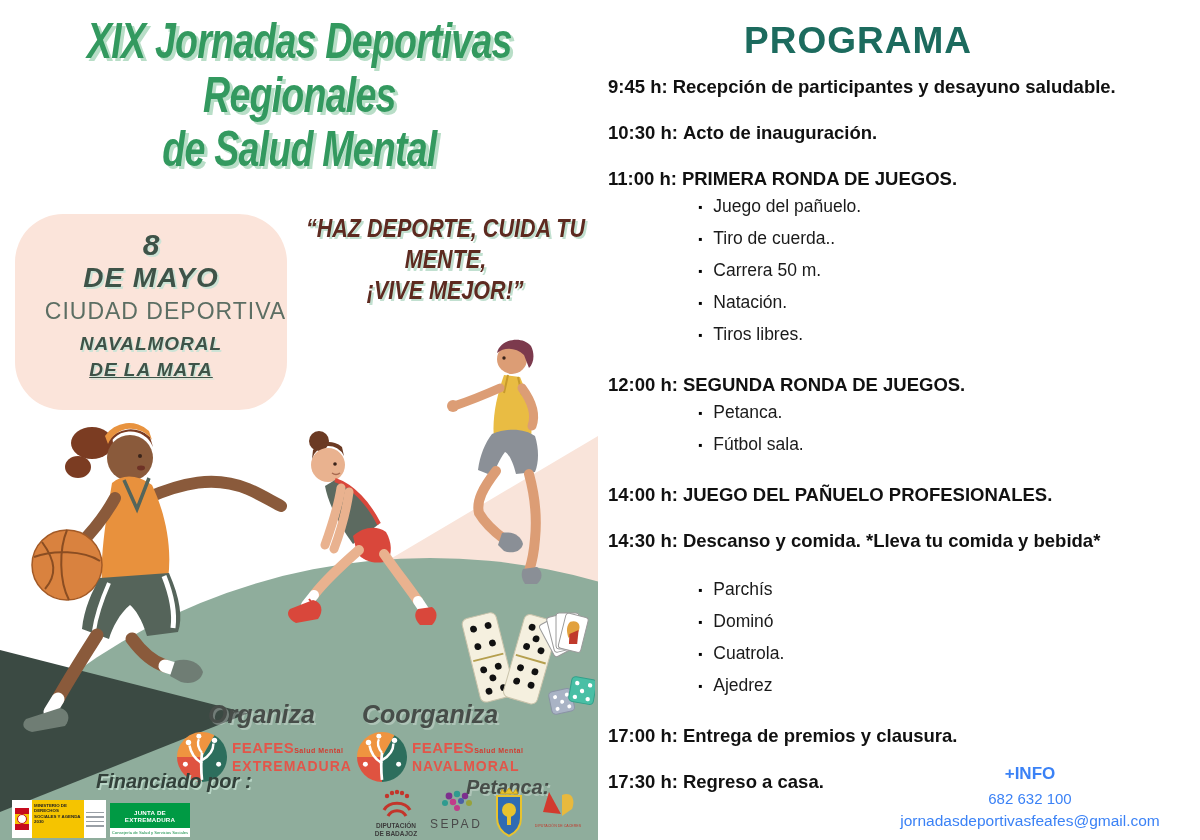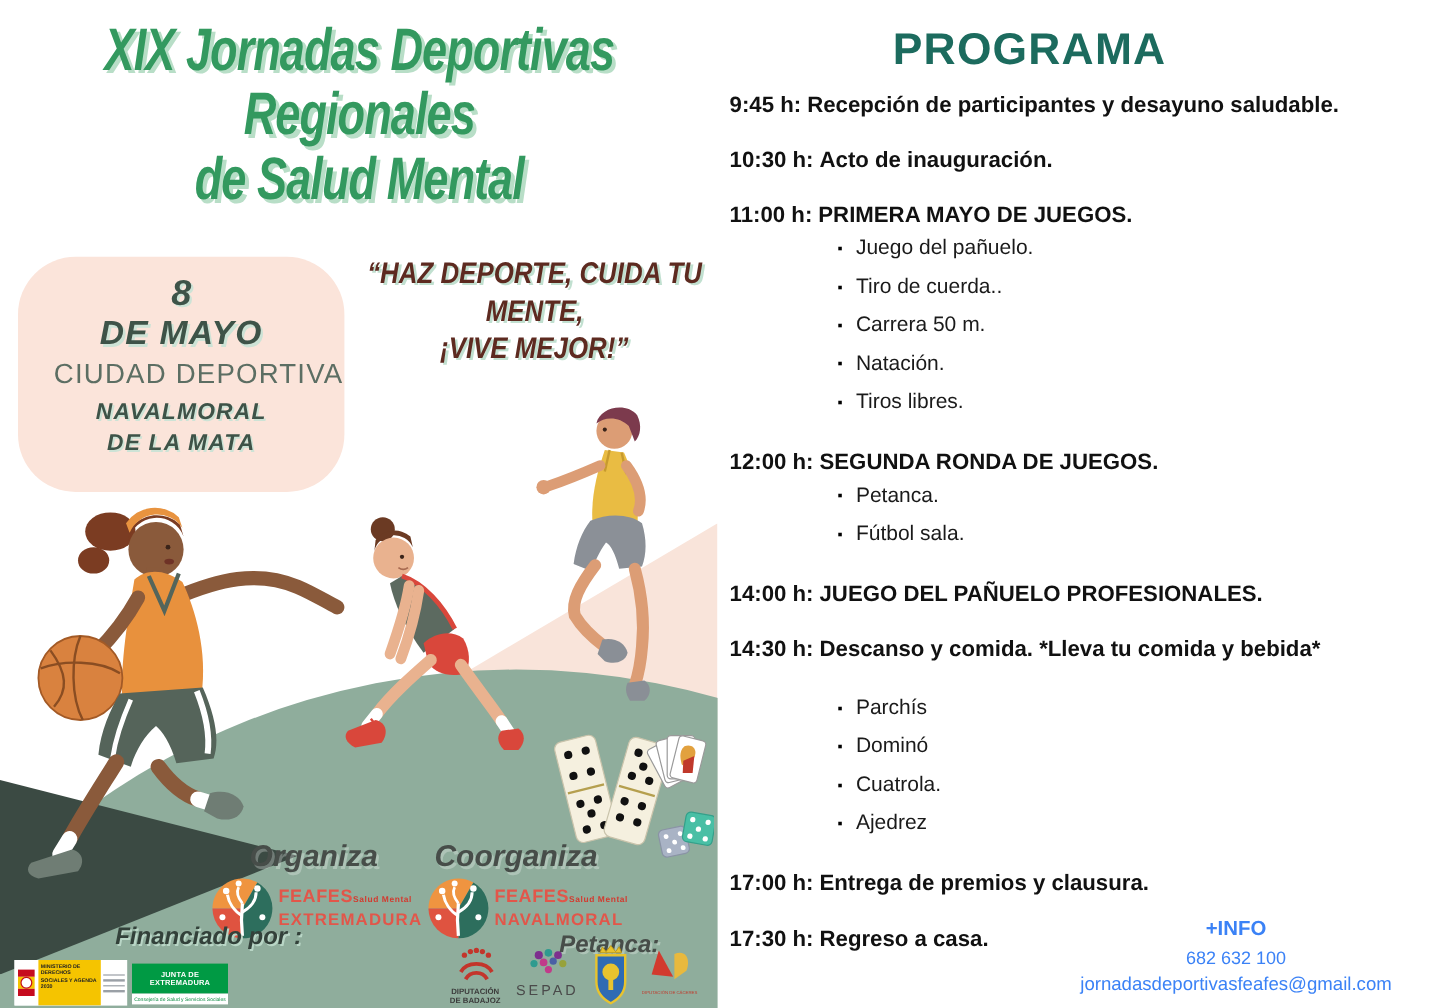--- a/index.html
+++ b/index.html
@@ -21,21 +21,21 @@
          font-size:47px;line-height:54px;letter-spacing:-1px;color:#33995f;
          text-shadow:4px 3px 0 #b8dec7;z-index:4;}
   .condensed{display:inline-block;transform:scale(0.8,1.06);transform-origin:center;}
   
   #badge{left:15px;top:214px;width:272px;height:196px;background:#fbe4da;border-radius:48px;
          text-align:center;z-index:4;color:#3e5348;}
   #badge .day{font-size:30px;font-weight:bold;font-style:italic;margin-top:14px;text-shadow:2px 2px 0 #cde3d6;}
   #badge .month{font-size:28px;font-weight:bold;font-style:italic;letter-spacing:1px;text-shadow:2px 2px 0 #cde3d6;}
   #badge .venue{font-size:23px;font-weight:400;color:#5c6e63;letter-spacing:1px;margin-top:4px;padding-left:29px;}
   #badge .city{font-size:19px;font-weight:bold;font-style:italic;margin-top:8px;letter-spacing:1px;text-shadow:1.5px 1.5px 0 #cde3d6;}
-  #badge .city2{font-size:19px;font-weight:bold;font-style:italic;margin-top:4px;letter-spacing:1px;text-shadow:1.5px 1.5px 0 #cde3d6;}
+  #badge .city2{font-size:19px;font-weight:bold;font-style:italic;margin-top:4px;letter-spacing:1px;text-shadow:1.5px 1.5px 0 #cde3d6;text-decoration:underline;}
   
   #slogan{left:278px;top:213px;width:335px;text-align:center;font-size:24.5px;line-height:31px;
           font-weight:bold;font-style:italic;color:#5d2a20;text-shadow:2.5px 2px 0 #c1e0d0;z-index:4;}
   
   .org-label{font-size:25px;font-weight:bold;font-style:italic;color:#474d49;
              text-shadow:2px 2px 0 rgba(255,255,255,0.28);}
   #organiza-label{left:208px;top:700px;}
   #coorganiza-label{left:362px;top:700px;}
   #colabora-label{left:466px;top:776px;font-size:20px;}
   #financiado-label{left:96px;top:770px;font-size:20px;font-weight:bold;font-style:italic;
@@ -375,21 +375,21 @@
           <div class="p-line">
             <span class="p-time">10:30 h:</span><span class="p-text">Acto de inauguración.</span>
           </div>
           <div class="p-sub">
             
           </div>
         </div>
 
         <div class="p-entry">
           <div class="p-line">
-            <span class="p-time">11:00 h:</span><span class="p-text">PRIMERA MAYO DE JUEGOS.</span>
+            <span class="p-time">11:00 h:</span><span class="p-text">PRIMERA RONDA DE JUEGOS.</span>
           </div>
           <div class="p-sub">
 
               <div class="p-subitem">
                 <span class="bullet">▪</span><span>Juego del pañuelo.</span>
               </div>
 
               <div class="p-subitem">
                 <span class="bullet">▪</span><span>Tiro de cuerda..</span>
               </div>

